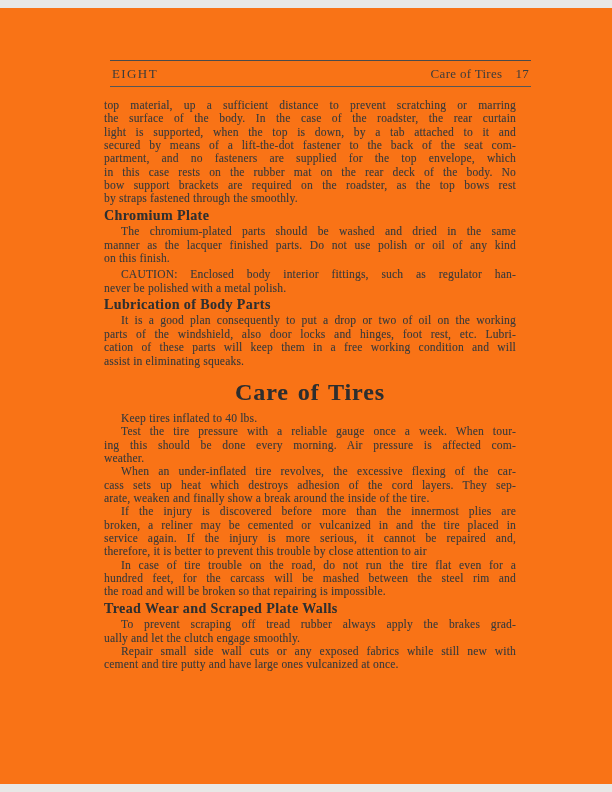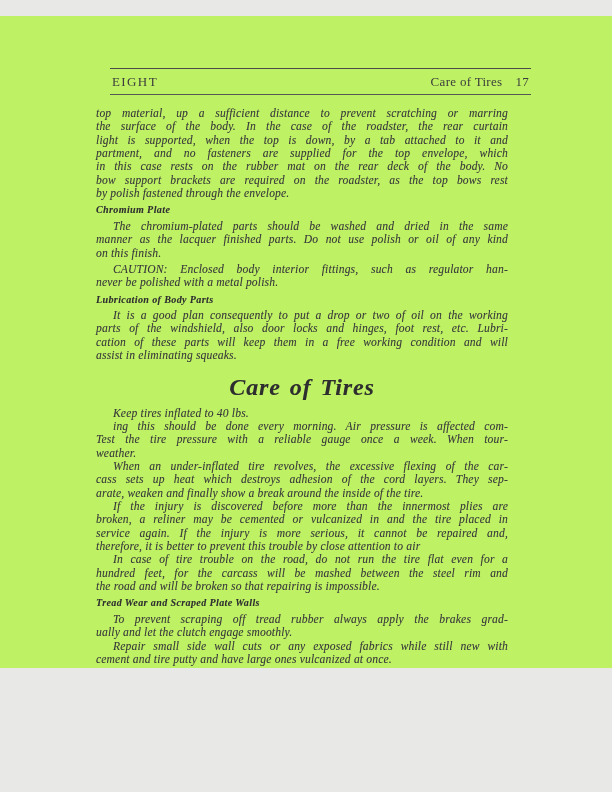--- a/index.html
+++ b/index.html
@@ -4,23 +4,23 @@
 <title>Care of Tires</title>
 <style>
   html, body {
     margin: 0;
     padding: 0;
     background: #e8e8e6;
   }
   .page {
     position: relative;
     width: 612px;
-    height: 652px;
-    margin: 16px auto;
-    background: #bef264;
+    height: 776px;
+    margin: 8px auto;
+    background: #f97316;
     overflow: hidden;
     font-family: "Liberation Serif", "DejaVu Serif", serif;
     color: #3a3a3a;
   }
   
   .running-header {
     position: absolute;
     left: 110px;
     top: 52px;
     width: 421px;
@@ -42,47 +42,46 @@
     letter-spacing: 0.3px;
   }
   .hdr-right .pgnum {
     display: inline-block;
     margin-left: 13px;
     text-align: right;
   }
   
   .page-body {
     position: absolute;
-    left: 96px;
+    left: 104px;
     top: 91px;
     width: 412px;
     font-size: 11.5px;
     line-height: 13.35px;
     letter-spacing: 0.2px;
     text-shadow: 0.2px 0.2px 0.45px rgba(70,70,70,0.35);
-    font-style: italic;
   }
   .para { margin: 0; }
   .para.spaced { margin-top: 3px; }
   .line {
     text-align: justify;
     text-align-last: justify;
     white-space: nowrap;
   }
   .para .line:last-child {
     text-align-last: left;
     white-space: normal;
   }
   .para.indent .line:first-child {
     text-indent: 17px;
   }
   .sec-heading {
     margin: 3px 0 2px 0;
     font-weight: bold;
-    font-size: 10px;
+    font-size: 14px;
     line-height: 14.5px;
     letter-spacing: 0.4px;
     color: #2f2f2f;
   }
   .main-title {
     margin: 11px 0 7px 0;
     text-align: center;
     font-weight: bold;
     font-size: 24px;
     line-height: 26px;
@@ -103,24 +102,25 @@
         <span>Care of Tires</span><span class="pgnum">17</span>
       </span>
     </div>
   </div>
 
   <div class="page-body">
       <div class="para">
         <div class="line">top material, up a sufficient distance to prevent scratching or marring</div>
         <div class="line">the surface of the body. In the case of the roadster, the rear curtain</div>
         <div class="line">light is supported, when the top is down, by a tab attached to it and</div>
+        <div class="line">secured by means of a lift-the-dot fastener to the back of the seat com-</div>
         <div class="line">partment, and no fasteners are supplied for the top envelope, which</div>
         <div class="line">in this case rests on the rubber mat on the rear deck of the body. No</div>
         <div class="line">bow support brackets are required on the roadster, as the top bows rest</div>
-        <div class="line">by polish fastened through the envelope.</div>
+        <div class="line">by straps fastened through the smoothly.</div>
       </div>
       <div class="sec-heading">Chromium Plate</div>
       <div class="para indent">
         <div class="line">The chromium-plated parts should be washed and dried in the same</div>
         <div class="line">manner as the lacquer finished parts. Do not use polish or oil of any kind</div>
         <div class="line">on this finish.</div>
       </div>
       <div class="para indent spaced">
         <div class="line">CAUTION: Enclosed body interior fittings, such as regulator han-</div>
         <div class="line">never be polished with a metal polish.</div>
@@ -130,22 +130,22 @@
         <div class="line">It is a good plan consequently to put a drop or two of oil on the working</div>
         <div class="line">parts of the windshield, also door locks and hinges, foot rest, etc. Lubri-</div>
         <div class="line">cation of these parts will keep them in a free working condition and will</div>
         <div class="line">assist in eliminating squeaks.</div>
       </div>
       <div class="main-title">Care of Tires</div>
       <div class="para indent">
         <div class="line">Keep tires inflated to 40 lbs.</div>
       </div>
       <div class="para indent">
+        <div class="line">Test the tire pressure with a reliable gauge once a week. When tour-</div>
         <div class="line">ing this should be done every morning. Air pressure is affected com-</div>
-        <div class="line">Test the tire pressure with a reliable gauge once a week. When tour-</div>
         <div class="line">weather.</div>
       </div>
       <div class="para indent">
         <div class="line">When an under-inflated tire revolves, the excessive flexing of the car-</div>
         <div class="line">cass sets up heat which destroys adhesion of the cord layers. They sep-</div>
         <div class="line">arate, weaken and finally show a break around the inside of the tire.</div>
       </div>
       <div class="para indent">
         <div class="line">If the injury is discovered before more than the innermost plies are</div>
         <div class="line">broken, a reliner may be cemented or vulcanized in and the tire placed in</div>

